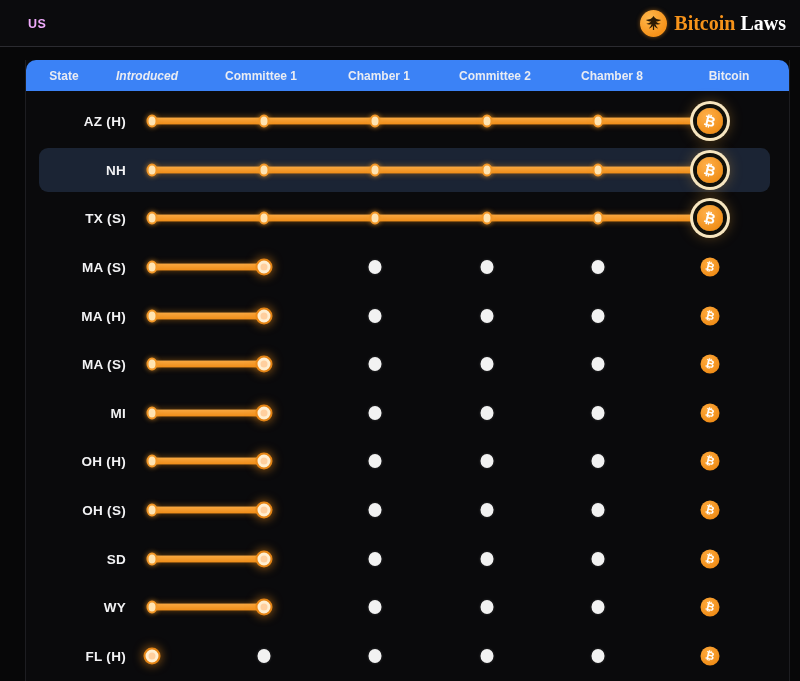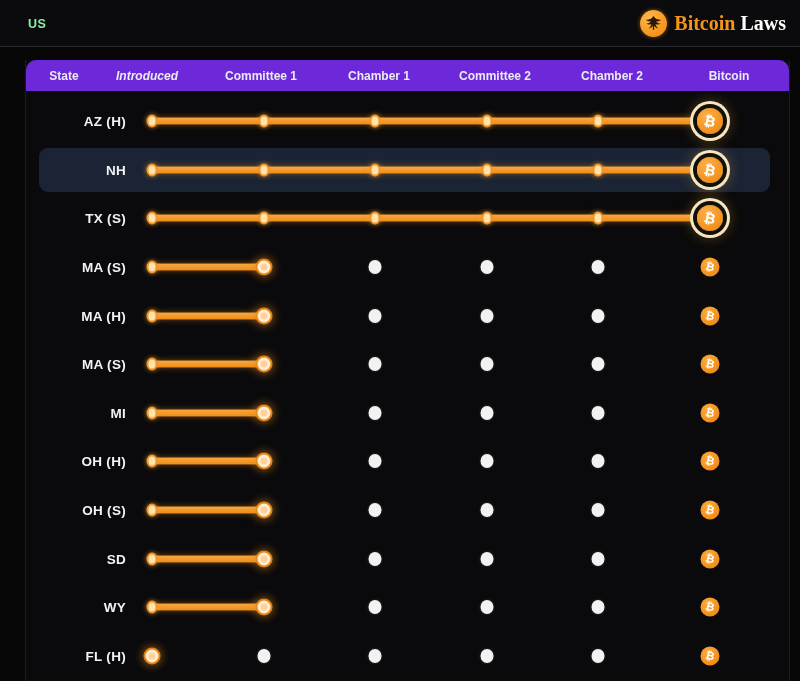--- a/index.html
+++ b/index.html
@@ -14,21 +14,21 @@
   
   .app-header {
     position:absolute; left:0; top:0; width:800px; height:47px;
     background:#0b0b0d;
     border-bottom:1px solid #2b2b30;
     display:flex; align-items:center; justify-content:space-between;
     padding:0 14px 0 28px;
   }
   .title-wrap { display:flex; align-items:center; gap:8px; }
   .country-tag {
-    font-size:12.5px; font-weight:700; color:#86efac; letter-spacing:.5px;
+    font-size:12.5px; font-weight:700; color:#f0abfc; letter-spacing:.5px;
     transform:translateY(1px);
   }
   .page-title { font-size:17px; font-weight:700; color:#fafafa; letter-spacing:.2px; }
 
   .brand { display:flex; align-items:center; gap:7px; cursor:pointer; }
   .brand-logo {
     width:27px; height:27px; border-radius:50%;
     background:radial-gradient(circle at 35% 30%, #ffb84d, #f7931a 70%);
     display:flex; align-items:center; justify-content:center;
     box-shadow:0 0 4px rgba(247,147,26,.5);
@@ -40,21 +40,21 @@
 
   
   .panel {
     position:absolute; left:25px; top:60px; width:765px; height:621px;
     background:#0a0a0c;
     border-left:1px solid #1d1d21;
     border-right:1px solid #1d1d21;
   }
   .thead {
     position:relative; height:31px;
-    background:#6d28d9;
+    background:#3b82f6;
     border-radius:10px 10px 0 0;
   }
   .thead span {
     position:absolute; top:50%; transform:translate(-50%,-50%);
     font-size:12px; font-weight:700; color:#e9ecf3; white-space:nowrap;
   }
   .hc-state   { left:38px; }
   .hc-0 { left:121px;font-style:italic; } .hc-1 { left:235px; } .hc-2 { left:353px; }
   .hc-3 { left:469px; } .hc-4 { left:586px; } .hc-5 { left:703px; }
 
@@ -140,21 +140,21 @@
   </div>
 </header>
 
 <section class="panel">
   <div class="thead">
     <span class="hc-state">State</span>
     <span class="hc-0">Introduced</span>
     <span class="hc-1">Committee 1</span>
     <span class="hc-2">Chamber 1</span>
     <span class="hc-3">Committee 2</span>
-    <span class="hc-4">Chamber 2</span>
+    <span class="hc-4">Chamber 8</span>
     <span class="hc-5">Bitcoin</span>
   </div>
   <div class="rows">
       <div class="row">
         <div class="state-label">AZ (H)</div>
         <div class="progress-line" style="left: 126px; width: 558px;"></div>
         <div class="dot done" style="left: 126px;"></div>
         <div class="dot done" style="left: 237.6px;"></div>
         <div class="dot done" style="left: 349.2px;"></div>
         <div class="dot done" style="left: 460.8px;"></div>

